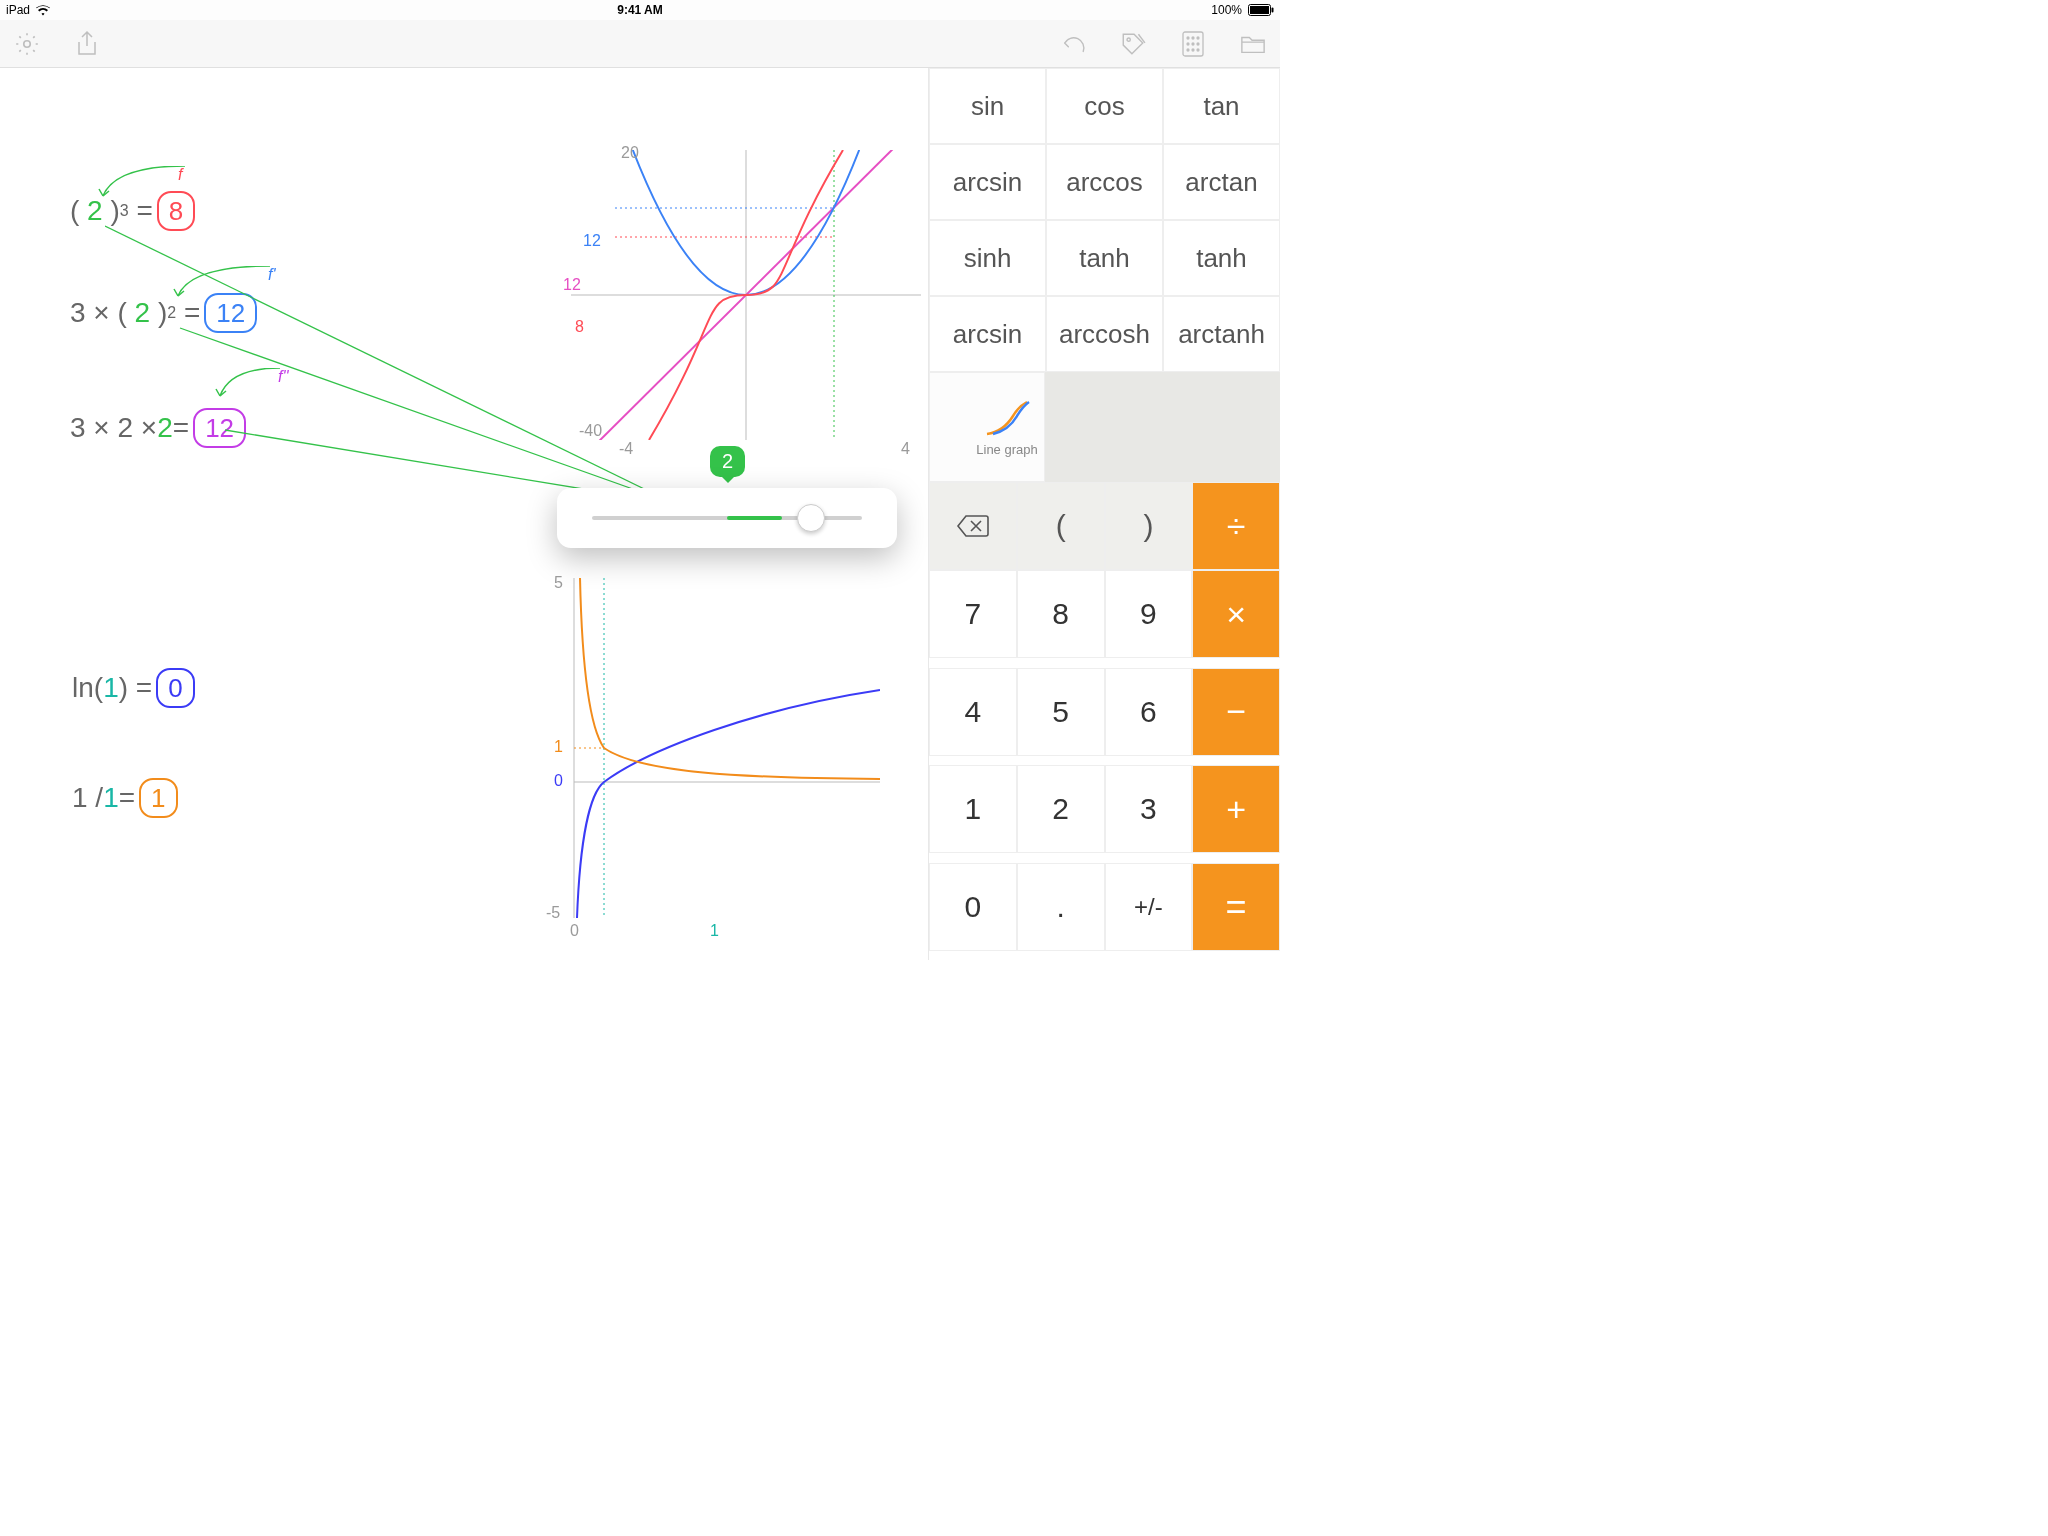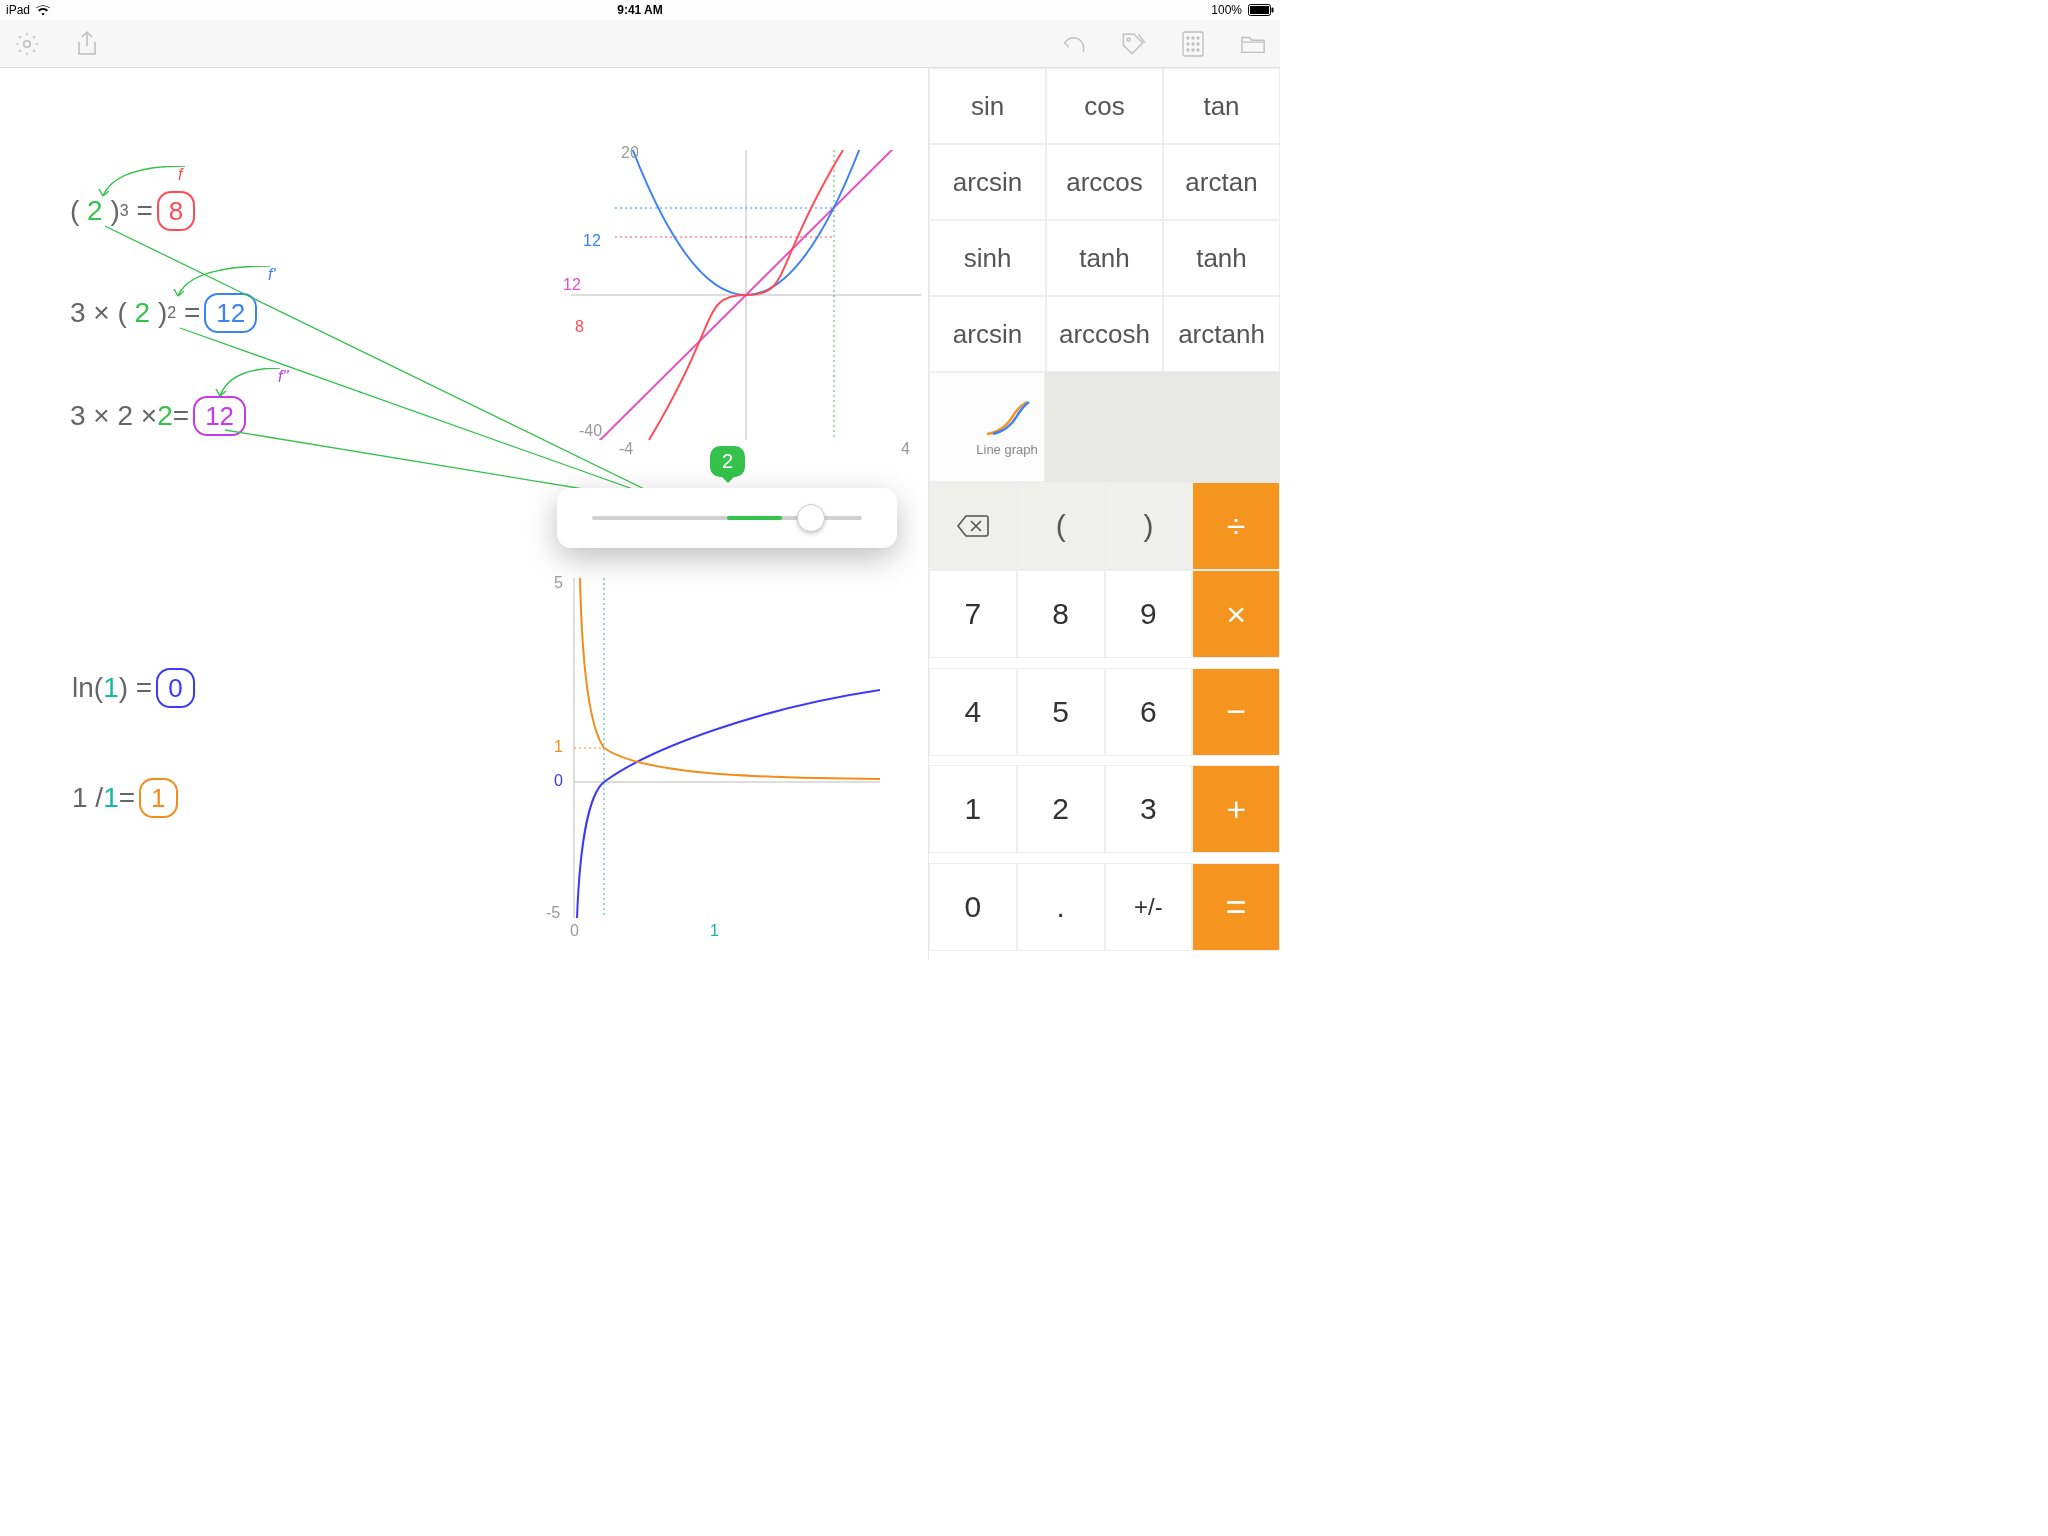--- a/index.html
+++ b/index.html
@@ -236,21 +236,21 @@
     <div class="eq" style="left:70px; top:225px;">
       <span>3 × (</span>&nbsp;<span class="num-green">2</span>&nbsp;<span>)</span><sup>2</sup>&nbsp;<span> =</span>
       <span class="result-box rb-blue">12</span>
     </div>
 
     <span class="fn-label fl-purple" style="left:278px; top:300px;">f''</span>
     <svg class="arrow" style="left:205px; top:300px;" width="85" height="40">
         <path d="M75 0 Q25 0 15 28" fill="none" stroke="#34c24a" stroke-width="1.5"></path>
         <path d="M15 28 l-4 -7 M15 28 l6 -5" stroke="#34c24a" stroke-width="1.5" fill="none"></path>
       </svg>
-    <div class="eq" style="left:70px; top:328px;">
+    <div class="eq" style="left:70px; top:340px;">
       <span>3 × 2 × </span>
         <span class="num-green">2</span>
         <span> =</span>
       <span class="result-box rb-purple">12</span>
     </div>
 
     <svg class="arrow" style="left:105px; top:148px; width:600px; height:300px;">
       <line x1="0" y1="10" x2="570" y2="288" stroke="#34c24a" stroke-width="1.3"></line>
       <line x1="75" y1="112" x2="570" y2="288" stroke="#34c24a" stroke-width="1.3"></line>
       <line x1="120" y1="214" x2="570" y2="288" stroke="#34c24a" stroke-width="1.3"></line>

